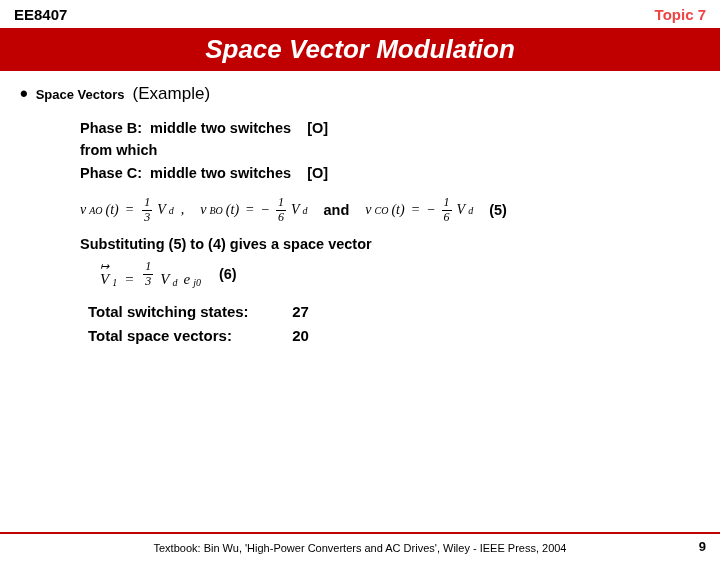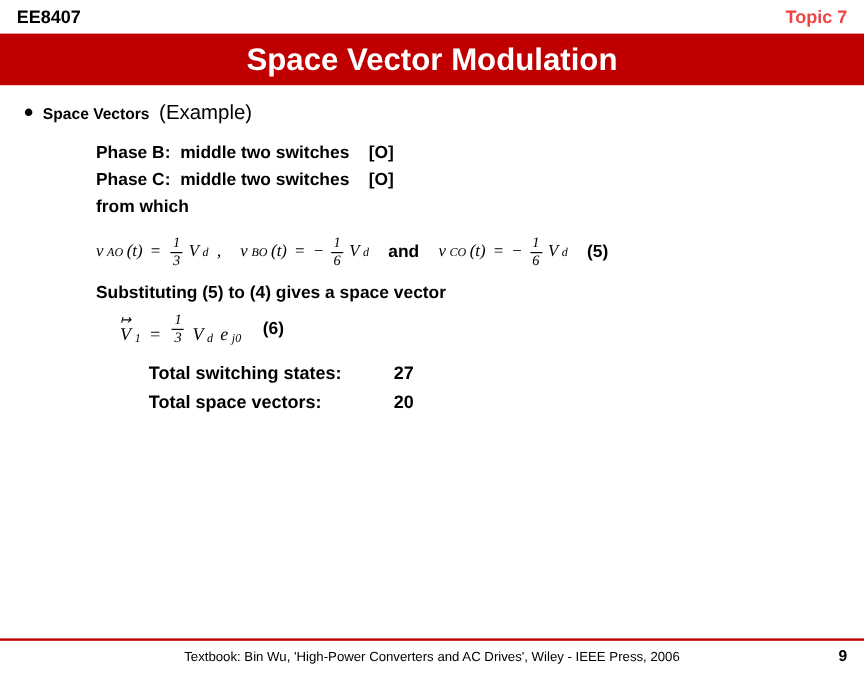--- a/index.html
+++ b/index.html
@@ -50,20 +50,21 @@
 
     .slide-title {
       font-size: 26px;
       font-weight: bold;
       color: #ffffff;
       background-color: #c00000;
       text-align: center;
       width: 100%;
       padding: 6px 0 6px 0;
       margin-top: 22px;
+      font-style: italic;
     }
 
     
     .content {
       padding: 10px 20px 0 20px;
     }
 
     .bullet-heading {
       font-size: 18px;
       font-weight: bold;
@@ -165,21 +166,20 @@
     
     .totals-block {
       margin-left: 68px;
       margin-top: 12px;
     }
 
     .total-line {
       font-size: 15px;
       font-weight: bold;
       line-height: 1.6;
-      margin-left: 36px;
     }
 
     .total-line .label {
       display: inline-block;
       width: 200px;
     }
 
     
     .footer-line {
       position: absolute;
@@ -226,24 +226,24 @@
       <span class="bullet-dot">•</span>
       <span class="bullet-main">Space Vectors</span>
       <span class="bullet-sub">(Example)</span>
     </div>
 
     <div class="indent-block">
       <div class="switch-line">
         Phase B:&nbsp; middle two switches &nbsp;&nbsp; [O]
       </div>
       <div class="switch-line">
+        from which
+      </div>
+      <div class="switch-line">
         Phase C:&nbsp; middle two switches &nbsp;&nbsp; [O]
-      </div>
-      <div class="switch-line">
-        from which
       </div>
     </div>
 
     <div class="formula-row">
 
       <span class="formula-group">
         <span class="math">v</span>
           <span class="subscript" style="font-family:'Times New Roman',serif;font-style:italic;">AO</span>
         <span class="math">(t)</span>
         <span style="margin:0 3px;">=</span>
@@ -321,17 +321,17 @@
       <div class="total-line">
         <span class="label">Total space vectors:</span>
         <span>20</span>
       </div>
     </div>
 
   </div>
 
   <div class="footer-line"></div>
 
-  <div class="footer-text">Textbook: Bin Wu, 'High-Power Converters and AC Drives', Wiley - IEEE Press, 2006</div>
+  <div class="footer-text">Textbook: Bin Wu, 'High-Power Converters and AC Drives', Wiley - IEEE Press, 2004</div>
 
   <div class="page-num">9</div>
 
 </div>
 
 </body></html>

